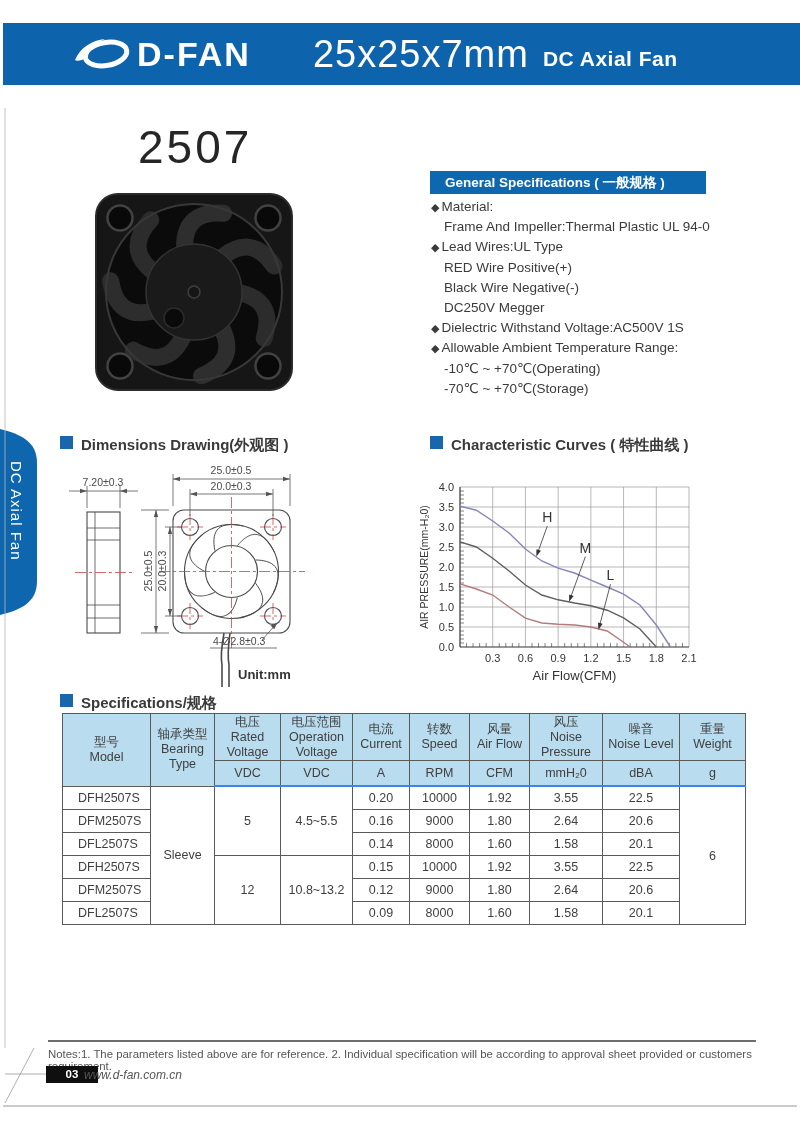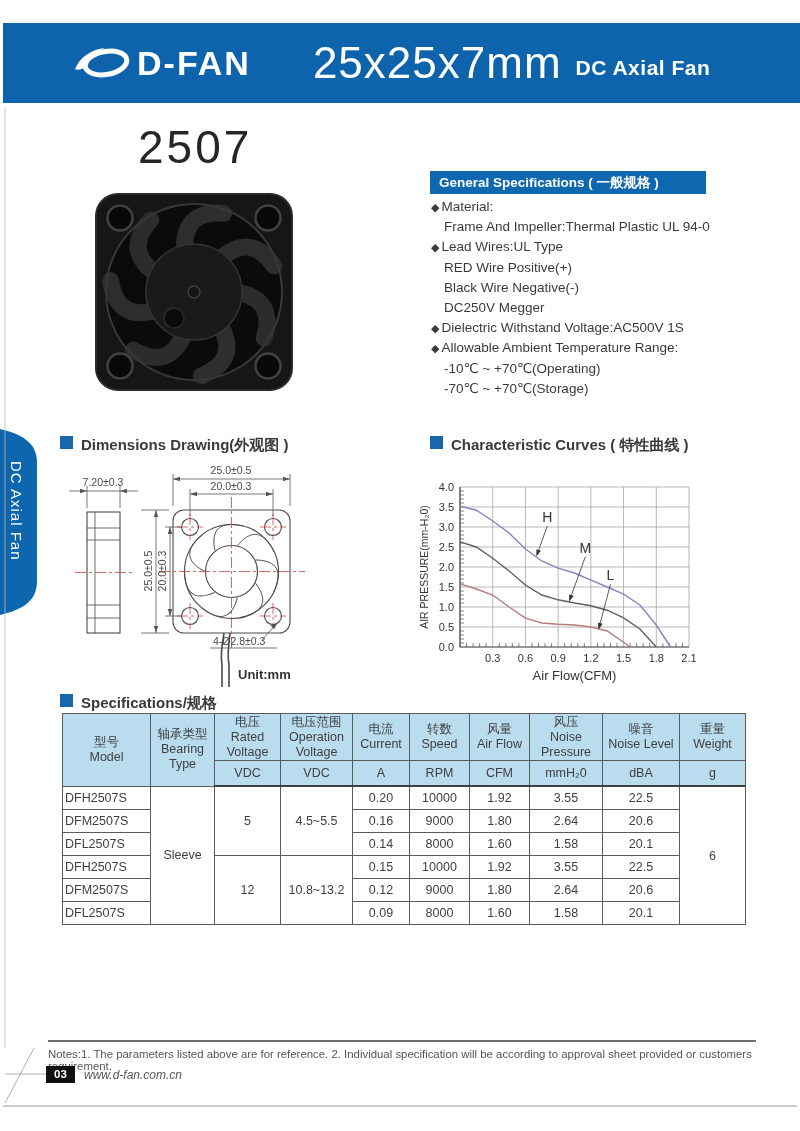--- a/index.html
+++ b/index.html
@@ -1,57 +1,57 @@
 <!DOCTYPE html>
 <html><head>
 <meta charset="utf-8">
 <style>
   html,body{margin:0;padding:0;background:#fff;}
   body{font-family:"Liberation Sans","DejaVu Sans",sans-serif;color:#3b3b3b;}
   #page{position:relative;width:800px;height:1131px;background:#fff;overflow:hidden;}
 
   
-  .topbar{position:absolute;left:3px;top:23px;right:0;height:80px;background:#0d64ac;display:flex;align-items:center;}
+  .topbar{position:absolute;left:3px;top:23px;right:0;height:62px;background:#0d64ac;display:flex;align-items:center;}
   .logo{display:flex;align-items:center;margin-left:70px;}
   .logo-text{color:#fff;font-weight:bold;font-size:34px;letter-spacing:2px;margin-left:6px;}
-  .head-title{color:#fff;font-size:44px;margin-left:62px;letter-spacing:1px;}
+  .head-title{color:#fff;font-size:38px;margin-left:62px;letter-spacing:1px;}
   .head-sub{color:#fff;font-size:21px;font-weight:bold;margin-left:14px;margin-top:10px;letter-spacing:.5px;}
 
   .model-no{position:absolute;left:138px;top:120px;font-size:46px;color:#262626;letter-spacing:3px;}
 
   
   .side-tab{position:absolute;left:0;top:425px;}
   .side-tab-label{position:absolute;left:8px;top:36px;color:#fff;font-size:15px;letter-spacing:1px;
     writing-mode:vertical-rl;}
 
   
   .gs-bar{position:absolute;left:430px;top:171px;width:276px;height:23px;background:#0e68b0;color:#fff;
-    font-size:13.5px;font-weight:bold;line-height:23px;padding-left:9px;box-sizing:border-box;}
+    font-size:13.5px;font-weight:bold;line-height:23px;padding-left:15px;box-sizing:border-box;}
   .gs-list{position:absolute;left:431px;top:197px;width:350px;font-size:13.5px;line-height:20.2px;color:#3b3b3b;}
   .gs-line .indent{padding-left:13px;}
   .gs-line .diamond{font-size:11px;margin-right:2px;}
 
   
   .sec-title{position:absolute;font-size:15px;font-weight:bold;color:#3a3a3a;display:flex;align-items:flex-start;}
   .sec-sq{width:13px;height:13px;background:#1a66ad;display:inline-block;margin-right:8px;flex:none;}
 
   
   .spec-table{position:absolute;left:62px;top:713px;border-collapse:collapse;table-layout:fixed;width:683px;
     font-size:12.5px;color:#3f3f3f;}
   .spec-table th,.spec-table td{border:1px solid #5a5a5a;text-align:center;padding:0 2px;font-weight:normal;}
   .spec-table thead th{background:#b9dcee;}
   .spec-table thead tr.name-row th{height:46px;line-height:15px;}
   .spec-table thead tr.unit-row th{height:24px;}
-  .spec-table thead tr.unit-row th{border-bottom:2px solid #404040;}
+  .spec-table thead tr.unit-row th{border-bottom:2px solid #3b82f6;}
   .spec-table tbody td{height:22px;background:#fff;}
-  .spec-table td.model-cell{text-align:left;padding-left:2px;}
+  .spec-table td.model-cell{text-align:left;padding-left:15px;}
 
   .notes-rule{position:absolute;left:48px;top:1040px;width:708px;height:2px;background:#6e6e6e;}
   .notes{position:absolute;left:48px;top:1048px;width:720px;font-size:11.4px;color:#555;}
-  .page-box{position:absolute;left:46px;top:1066px;width:29px;height:17px;background:#0f0f0f;color:#fff;
+  .page-box{position:absolute;left:46px;top:1066px;width:52px;height:17px;background:#0f0f0f;color:#fff;
     font-size:11.5px;font-weight:bold;text-align:center;line-height:17px;}
   .website{position:absolute;left:84px;top:1068px;font-size:12px;color:#555;font-style:italic;}
 
   svg text{font-family:"Liberation Sans","DejaVu Sans",sans-serif;}
 </style>
 </head>
 <body>
 
 <div id="page">
 

